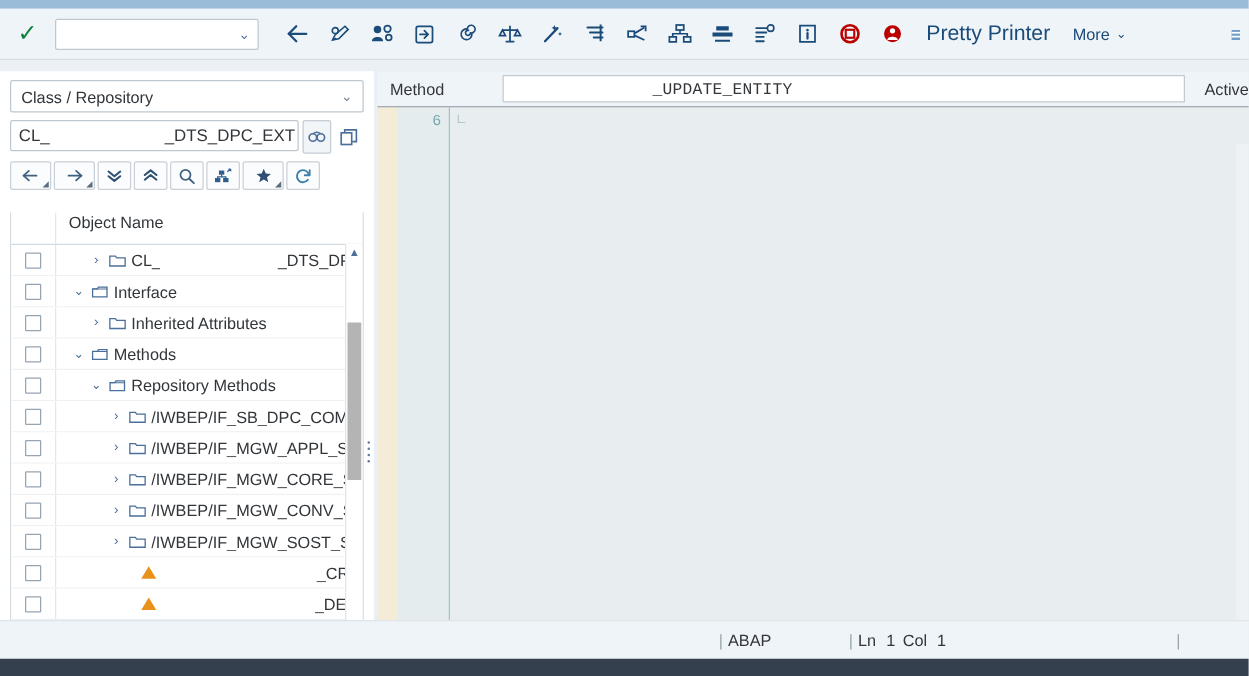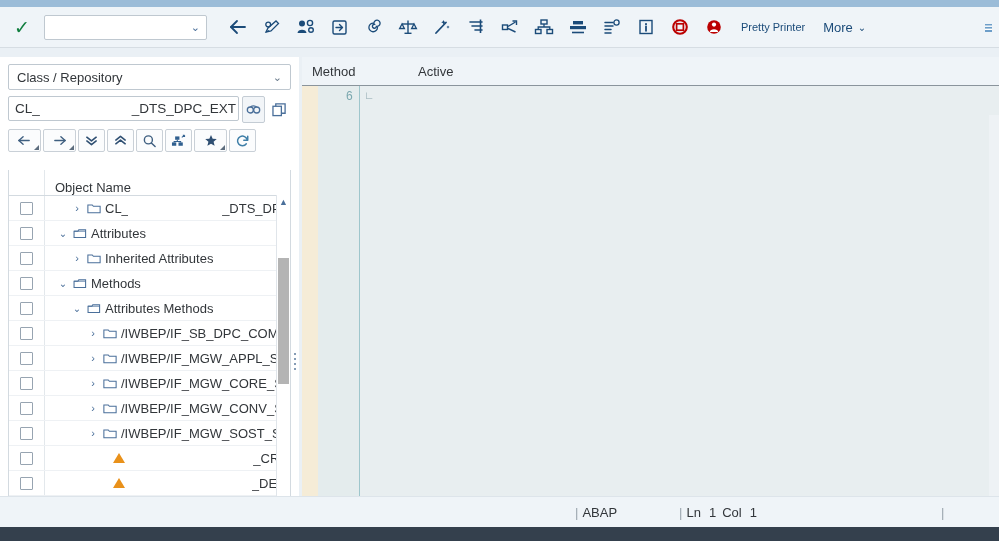--- a/index.html
+++ b/index.html
@@ -45,21 +45,21 @@
     cursor: pointer;
   }
   .tb-combo .chev { color: #4a6f9a; font-size: 11px; }
   .tb-icon {
     width: 34px; height: 30px;
     display: flex; align-items: center; justify-content: center;
     cursor: pointer; flex: 0 0 auto;
   }
   .tb-icon svg { display: block; }
   .tb-text {
-    color: #1b4b79; font-size: 11px; padding: 0 10px;
+    color: #1b4b79; font-size: 17px; padding: 0 10px;
     cursor: pointer; white-space: nowrap;
   }
   .tb-more { display: flex; align-items: center; gap: 5px; cursor: pointer; color: #1b4b79; padding: 0 8px; }
   .tb-more .chev { font-size: 10px; }
   .tb-edge {
     position: absolute; right: 0; top: 7px; width: 14px; height: 41px;
     display: flex; align-items: center; justify-content: flex-start;
     overflow: hidden;
   }
 
@@ -126,21 +126,21 @@
   
   .tree-wrap {
     position: absolute; left: 8px; top: 113px;
     width: 283px; height: 354px;
     border: 1px solid #d3dae0; border-top: none;
     box-sizing: border-box; background: #fff;
     overflow: hidden;
   }
   .tree-head {
     height: 25px; border-bottom: 1px solid #d3dae0;
-    display: flex; align-items: flex-end;
+    display: flex; align-items: flex-start;
     font-size: 13px; color: #32363a;
     background: #fff;
   }
   .th-check { width: 35px; border-right: 1px solid #e3e8ec; height: 100%; }
   .th-name { padding-left: 10px; }
 
   .tree-rows { position: relative; }
   .trow {
     height: 24px; display: flex; align-items: center;
     border-bottom: 1px solid #eef1f4;
@@ -552,21 +552,21 @@
             </div>
             <div class="lbl-cell">
               <span style="flex: 0 0 8px;"></span>
               <span class="twisty open">⌄</span>
               <span style="display: flex; align-items: center; flex: 0 0 auto;">
                 <svg class="gl" width="14" height="12" viewBox="0 0 16 13">
                   <path d="M1.2 4.4 H5.6 L6.6 2.8 H14.4 V11.6 H1.2 Z" fill="#fff" stroke="#4a6f9a" stroke-width="1.2"></path>
                   <path d="M1.2 4.4 H14.4" stroke="#4a6f9a" stroke-width="1"></path>
                 </svg>
               </span>
-              <span class="t-lbl">Attributes</span>
+              <span class="t-lbl">Interface</span>
             </div>
           </div>
           <div class="trow">
             <div class="cb-cell">
               <div class="cbx"></div>
             </div>
             <div class="lbl-cell">
               <span style="flex: 0 0 22px;"></span>
               <span class="twisty">›</span>
               <span style="display: flex; align-items: center; flex: 0 0 auto;">
@@ -599,21 +599,21 @@
             </div>
             <div class="lbl-cell">
               <span style="flex: 0 0 22px;"></span>
               <span class="twisty open">⌄</span>
               <span style="display: flex; align-items: center; flex: 0 0 auto;">
                 <svg class="gl" width="14" height="12" viewBox="0 0 16 13">
                   <path d="M1.2 4.4 H5.6 L6.6 2.8 H14.4 V11.6 H1.2 Z" fill="#fff" stroke="#4a6f9a" stroke-width="1.2"></path>
                   <path d="M1.2 4.4 H14.4" stroke="#4a6f9a" stroke-width="1"></path>
                 </svg>
               </span>
-              <span class="t-lbl">Attributes Methods</span>
+              <span class="t-lbl">Repository Methods</span>
             </div>
           </div>
           <div class="trow">
             <div class="cb-cell">
               <div class="cbx"></div>
             </div>
             <div class="lbl-cell">
               <span style="flex: 0 0 38px;"></span>
               <span class="twisty">›</span>
               <span style="display: flex; align-items: center; flex: 0 0 auto;">
@@ -734,20 +734,24 @@
         <i></i>
         <i></i>
         <i></i>
   </div>
 </div>
 
 <div class="editor-area">
 
   <div class="meth-bar">
     <div class="meth-label">Method</div>
+    <div class="meth-field">
+      <span class="mf-mask"></span>
+      <span>_UPDATE_ENTITY</span>
+    </div>
     <div class="meth-status">Active</div>
   </div>
 
   <div class="code-wrap">
     <div class="code-margin"></div>
     <div class="code-gutter">
       <div>6</div>
     </div>
     <div class="code-body">
       <div class="code-line">

